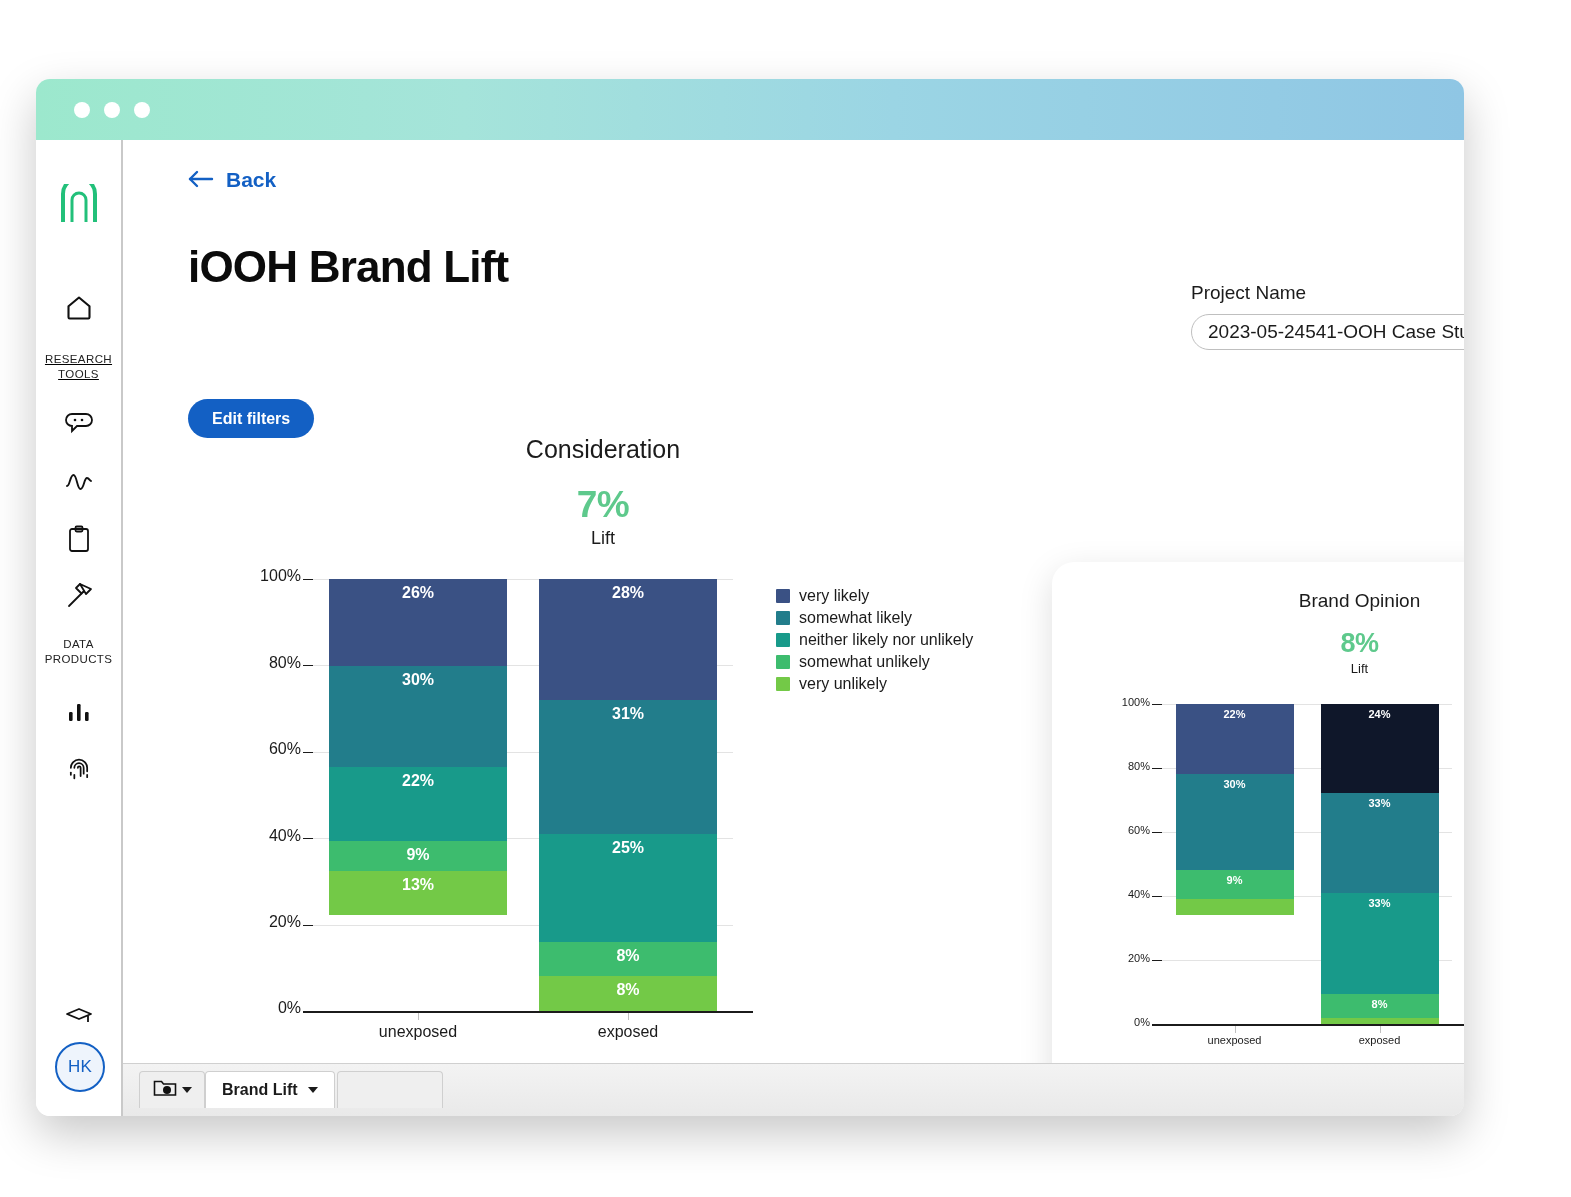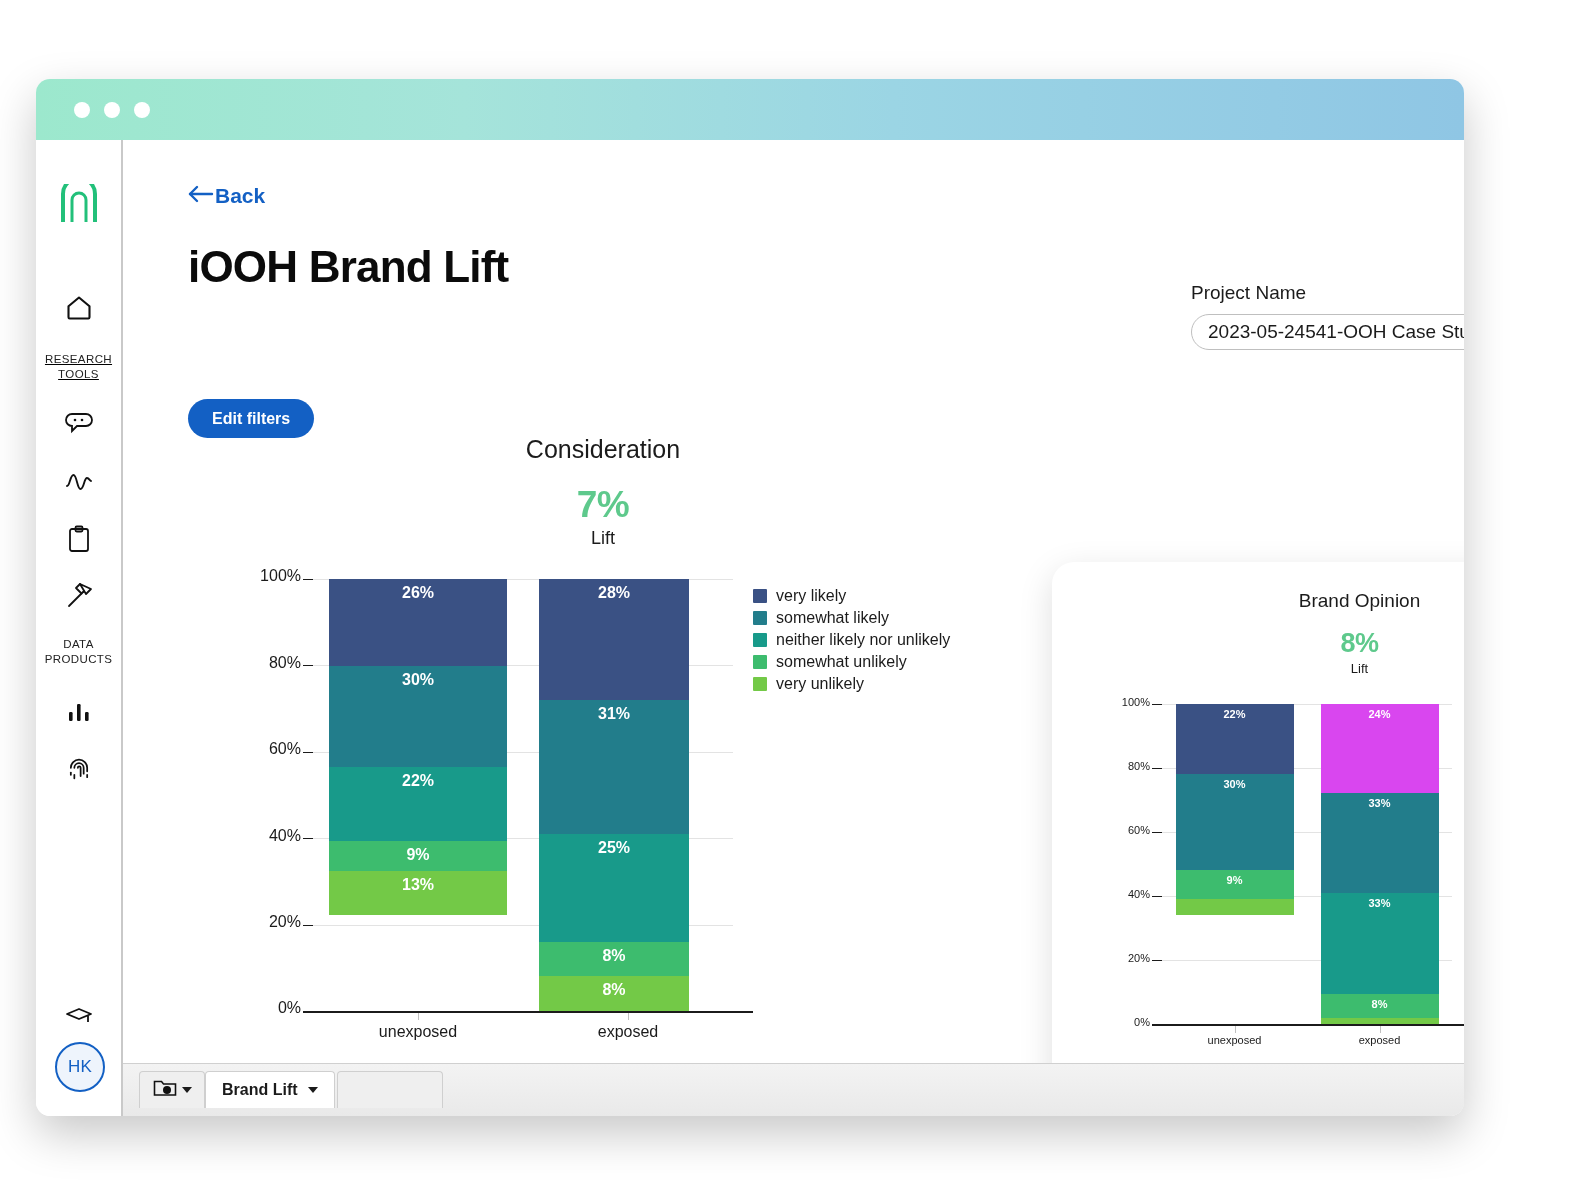--- a/index.html
+++ b/index.html
@@ -100,24 +100,24 @@
   #main {
     position: absolute;
     left: 87px; top: 61px;
     width: 1341px;
     height: 976px;
     background: #ffffff;
   }
 
   #back-row {
     position: absolute;
-    left: 65px; top: 44px;
-    display: flex;
-    align-items: center;
-    gap: 1px;
+    left: 65px; top: 28px;
+    display: flex;
+    align-items: flex-end;
+    gap: 12px;
     cursor: pointer;
   }
   #back-label {
     color: #1360c4;
     font-size: 21px;
     font-weight: bold;
   }
 
   #page-title {
     position: absolute;
@@ -244,20 +244,21 @@
   }
   .xtick-mark {
     position: absolute;
     width: 1px;
     background: #c0c0c0;
   }
   .legend { position: absolute; }
   .legend-row {
     display: flex;
     align-items: center;
+    margin-left: 23px;
   }
   .legend-swatch {
     border-radius: 1px;
     flex: none;
   }
   .legend-label {
     color: #1b1b1b;
     font-family: "Liberation Sans", sans-serif;
   }
 
@@ -501,21 +502,21 @@
             </div>
             <div class="seg" style="background: rgb(61, 188, 110); height: 38.88px;">
               <span>9%</span>
             </div>
             <div class="seg" style="background: rgb(115, 201, 71); height: 56.16px;">
               <span>13%</span>
             </div>
           </div>
           <div class="xtick-mark" style="left: 265px; top: 444px; height: 7px;"></div>
           <div class="xtick" style="left: 185px; width: 160px; top: 454px;">unexposed</div>
-          <div class="bar" style="left: 386px; width: 150px; top: 10px; height: 432px; bottom: auto;">
+          <div class="bar" style="left: 386px; width: 178px; top: 10px; height: 432px; bottom: auto;">
             <div class="seg" style="background: rgb(58, 81, 132); height: 120.96px;">
               <span>28%</span>
             </div>
             <div class="seg" style="background: rgb(34, 125, 139); height: 133.92px;">
               <span>31%</span>
             </div>
             <div class="seg" style="background: rgb(24, 154, 138); height: 108px;">
               <span>25%</span>
             </div>
             <div class="seg" style="background: rgb(61, 188, 110); height: 34.56px;">
@@ -584,21 +585,21 @@
                 <span>30%</span>
               </div>
               <div class="seg" style="background: rgb(61, 188, 110); height: 28.8px;">
                 <span>9%</span>
               </div>
               <div class="seg" style="background: rgb(115, 201, 71); height: 16px;"></div>
             </div>
             <div class="xtick-mark" style="left: 182.5px; top: 330px; height: 7px;"></div>
             <div class="xtick" style="left: 102.5px; width: 160px; top: 338px;">unexposed</div>
             <div class="bar" style="left: 268.5px; width: 118px; top: 8px; height: 320px; bottom: auto;">
-              <div class="seg" style="background: #d946ef; height: 94px;">
+              <div class="seg" style="background: #0f172a; height: 94px;">
                 <span>24%</span>
               </div>
               <div class="seg" style="background: rgb(34, 125, 139); height: 105.6px;">
                 <span>33%</span>
               </div>
               <div class="seg" style="background: rgb(24, 154, 138); height: 105.6px;">
                 <span>33%</span>
               </div>
               <div class="seg" style="background: rgb(61, 188, 110); height: 25.6px;">
                 <span>8%</span>

